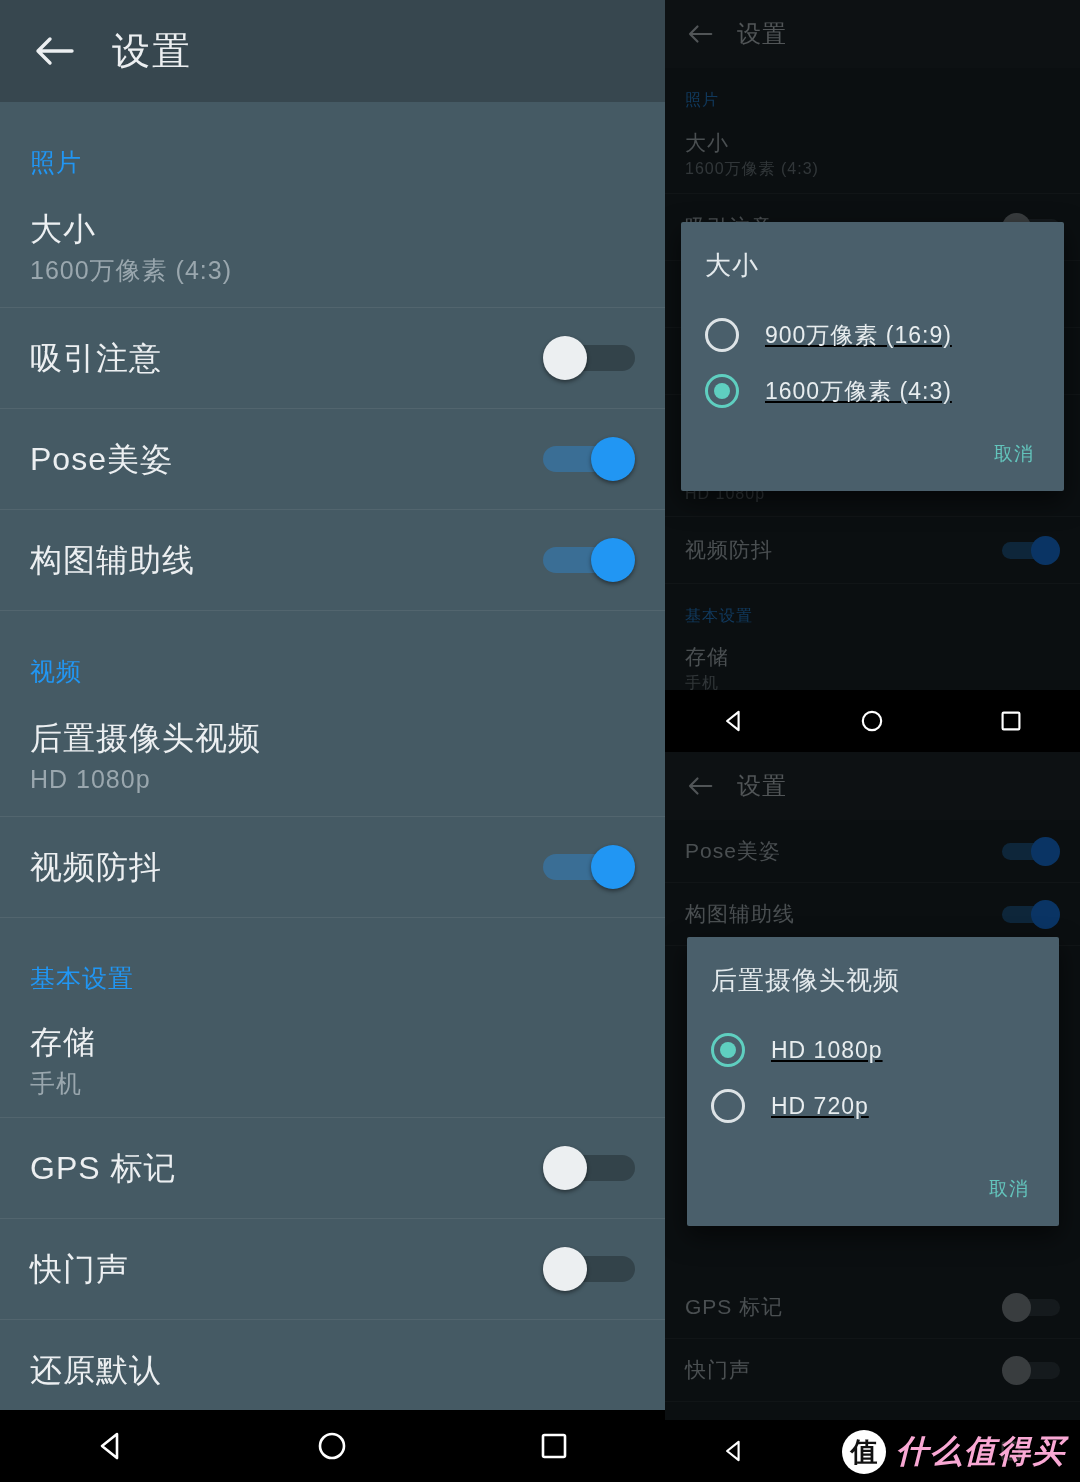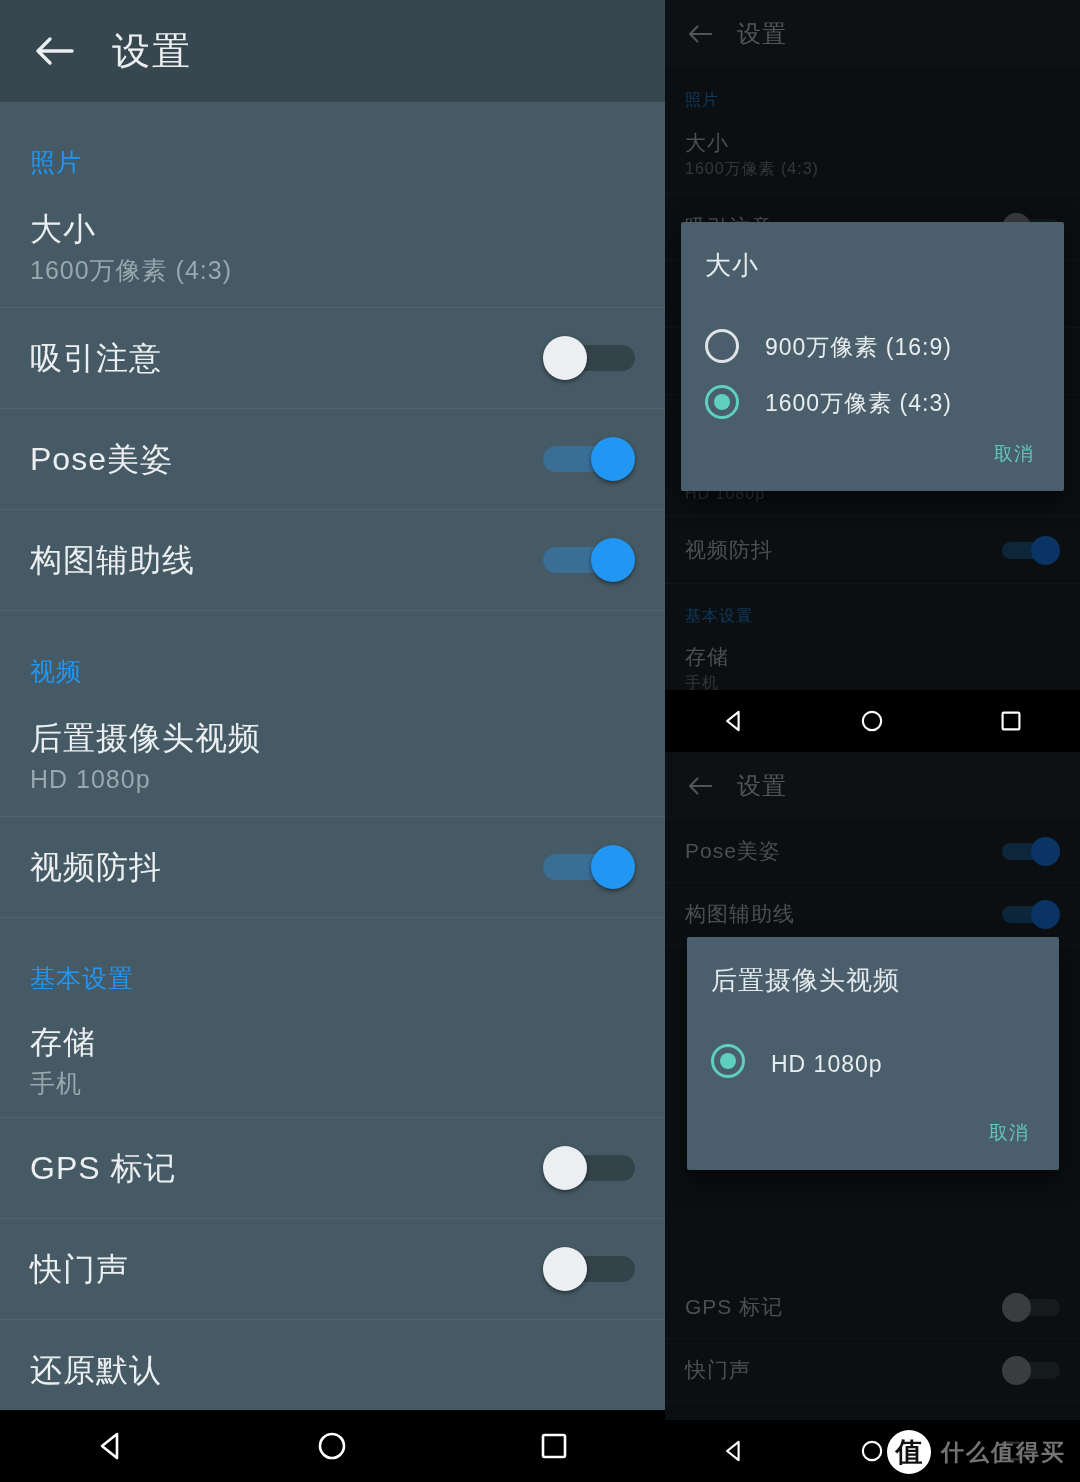--- a/index.html
+++ b/index.html
@@ -82,42 +82,42 @@
   .r-sw.on  .thumb{right:0;background:#1565C0;}
 
   .scrim{position:absolute;inset:0;background:rgba(0,0,0,.48);pointer-events:none;}
 
   
   .dialog{
     position:absolute;background:#4A5F6B;box-shadow:0 10px 26px rgba(0,0,0,.55);
     border-radius:2px;padding:26px 24px 12px 24px;box-sizing:border-box;
   }
   .dlg-title{color:#E3E9EC;font-size:26px;letter-spacing:1px;margin-bottom:24px;}
-  .opt{display:flex;align-items:flex-end;height:56px;}
+  .opt{display:flex;align-items:center;height:56px;text-decoration:underline;}
   .radio{width:34px;height:34px;border-radius:50%;box-sizing:border-box;
     flex:0 0 auto;margin-right:26px;position:relative;}
   .radio.un{border:3px solid #DDE3E6;}
   .radio.sel{border:3px solid #5FCFC0;}
   .radio.sel::after{
     content:"";position:absolute;left:50%;top:50%;width:16px;height:16px;
     border-radius:50%;background:#5FCFC0;transform:translate(-50%,-50%);
   }
   .opt-label{color:#E8EDEF;font-size:23px;letter-spacing:1px;}
   .dlg-actions{display:flex;justify-content:flex-end;padding-top:14px;padding-bottom:4px;}
   .dlg-cancel{color:#63C4BC;font-size:19px;letter-spacing:1px;padding:8px 6px;}
 
   .watermark{
     position:absolute;right:14px;bottom:8px;display:flex;align-items:center;
   }
   .wm-logo{
     width:44px;height:44px;border-radius:50%;background:#fff;color:#111;
     display:flex;align-items:center;justify-content:center;font-size:27px;
     font-weight:bold;margin-right:10px;
   }
-  .wm-text{color:#737373;font-size:23px;letter-spacing:2px;font-weight:bold;}
+  .wm-text{color:#f9a8d4;font-size:32px;letter-spacing:2px;font-weight:bold;font-style:italic;}
 </style>
 </head>
 <body>
 
 <div class="stage">
 
   <div class="left">
 
     <div class="appbar">
       <div class="back">
@@ -422,20 +422,24 @@
       </div>
 
       <div class="scrim"></div>
 
       <div class="dialog" style="left:22px;top:185px;width:372px;">
         <div class="dlg-title">后置摄像头视频</div>
         <div class="opt">
           <span class="radio sel"></span>
           <span class="opt-label">HD 1080p</span>
         </div>
+        <div class="opt">
+          <span class="radio un"></span>
+          <span class="opt-label">HD 720p</span>
+        </div>
         <div class="dlg-actions" style="padding-top:34px">
           <div class="dlg-cancel">取消</div>
         </div>
       </div>
     </div>
 
     <div class="navbar" style="height:62px">
       <div class="nb-ico">
         <svg width="26" height="26" viewBox="0 0 34 34">
             <path d="M23 5 L8 17 L23 29 Z" fill="none" stroke="#fff" stroke-width="2.8" stroke-linejoin="round"></path>

